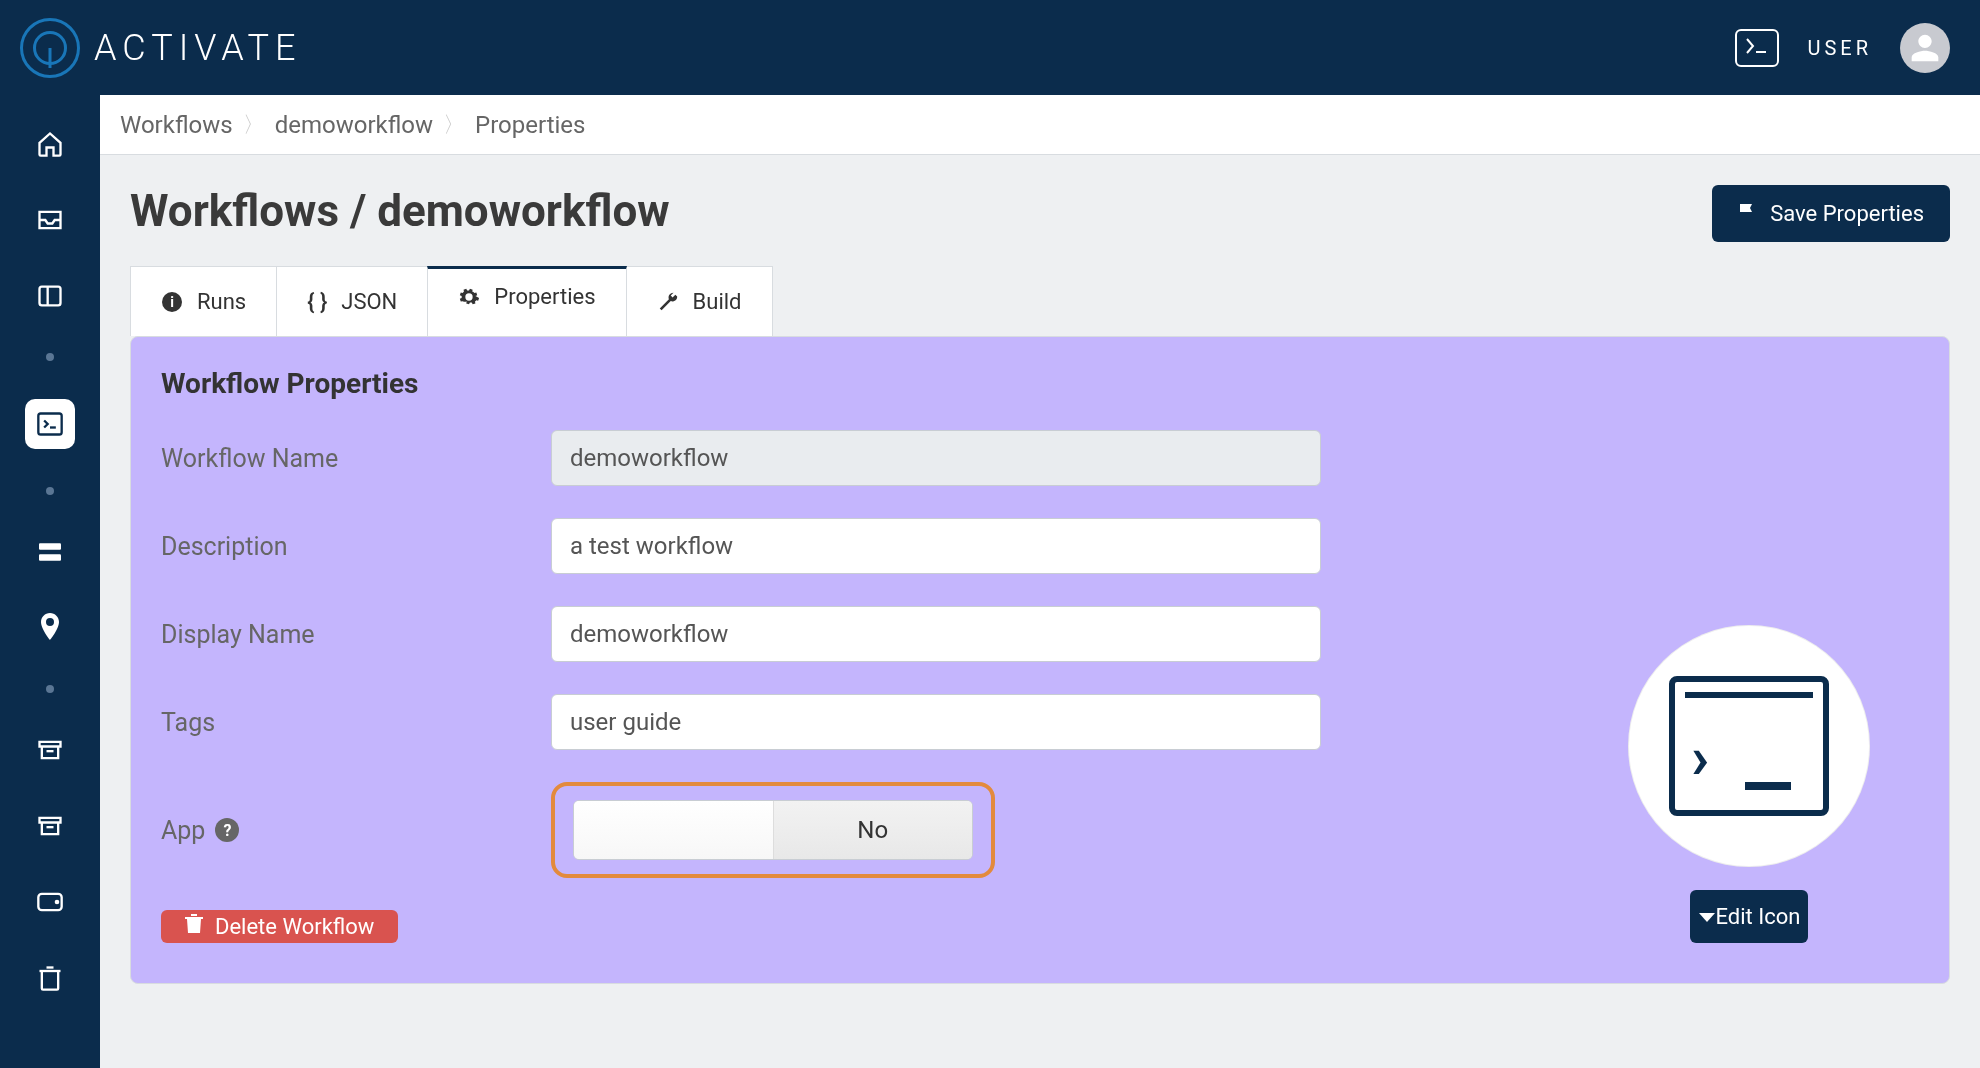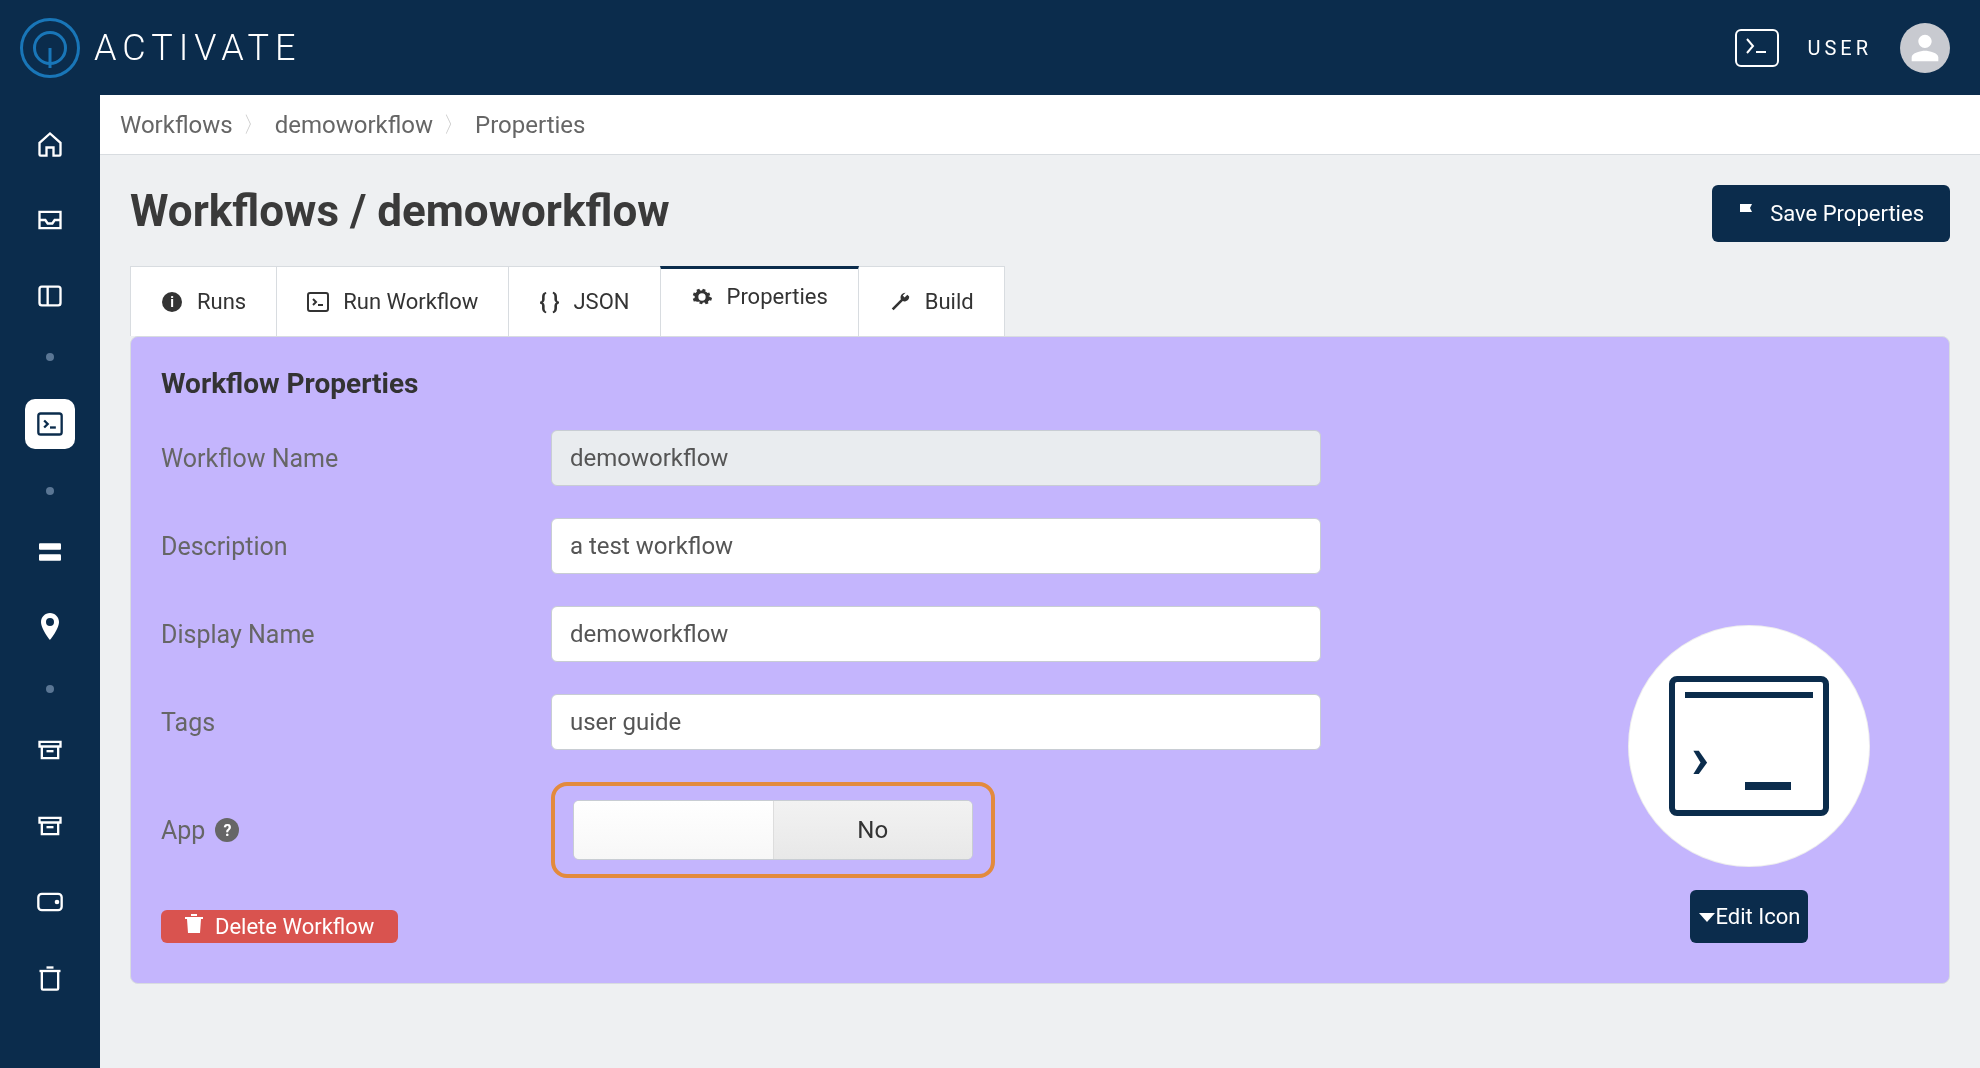--- a/index.html
+++ b/index.html
@@ -184,30 +184,20 @@
         <div class="tab">
           <span class="ticon">
               <svg width="22" height="22" viewBox="0 0 22 22">
                 <circle cx="11" cy="11" r="10" fill="#333"></circle>
                 <text x="11" y="16" text-anchor="middle" fill="#fff" font-size="14" font-weight="bold">i</text>
               </svg>
             </span>
           <span>Runs</span>
         </div>
         <div class="tab">
-          <span class="ticon">
-              <svg width="22" height="20" viewBox="0 0 22 20" fill="none" stroke="#333" stroke-width="2">
-                <rect x="1" y="1" width="20" height="18" rx="2"></rect>
-                <path d="M6 7l3 3-3 3"></path>
-                <line x1="11" y1="13" x2="16" y2="13"></line>
-              </svg>
-            </span>
-          <span>Run Workflow</span>
-        </div>
-        <div class="tab">
           <span class="ticon" style="font-size:22px;font-weight:600">{ }</span>
           <span>JSON</span>
         </div>
         <div class="tab active">
           <span class="ticon">
               <svg width="22" height="22" viewBox="0 0 24 24" fill="#333">
                 <path d="M12 8a4 4 0 1 0 0 8 4 4 0 0 0 0-8zm9 4l2 1-1 3-2-.5a8 8 0 0 1-1.5 1.5l.5 2-3 1-1-2h-2l-1 2-3-1 .5-2A8 8 0 0 1 5 16.5L3 17l-1-3 2-1v-2l-2-1 1-3 2 .5A8 8 0 0 1 6.5 6L6 4l3-1 1 2h2l1-2 3 1-.5 2A8 8 0 0 1 18 7.5l2-.5 1 3-2 1z"></path>
               </svg>
             </span>
           <span>Properties</span>

